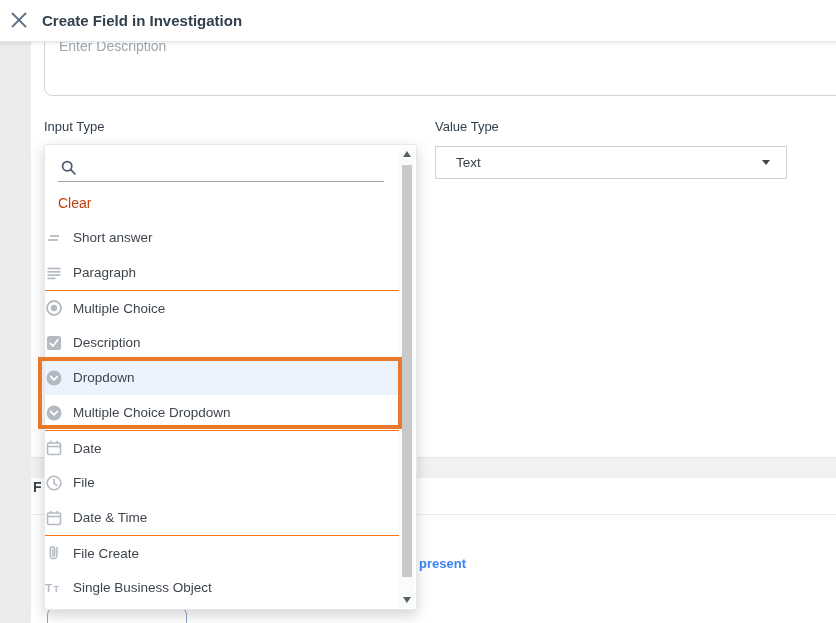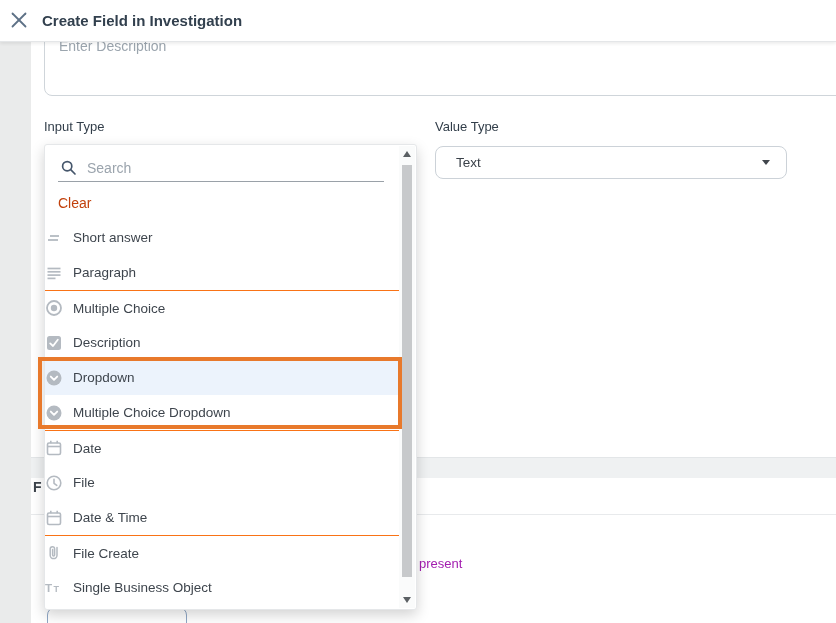--- a/index.html
+++ b/index.html
@@ -24,31 +24,31 @@
   .left-strip{position:absolute;left:0;top:41px;width:31px;bottom:0;background:#eaebeb;z-index:2;}
   .desc-textarea{
     position:absolute;left:44px;top:24px;width:805px;height:72px;box-sizing:border-box;
     border:1px solid #cfd5da;border-radius:8px;padding:13px 14px;resize:none;
     font-family:"Liberation Sans",sans-serif;font-size:14px;color:#3c434a;z-index:3;outline:none;
   }
   .desc-textarea::placeholder{color:#9ba5ae;}
   .field-label{position:absolute;font-size:13px;font-weight:400;color:#323e4a;z-index:3;white-space:nowrap;}
   .value-select{
     position:absolute;left:435px;top:146px;width:352px;height:33px;box-sizing:border-box;
-    border:1px solid #ccd2d8;border-radius:8px;background:#fff;display:flex;align-items:center;
+    border:1px solid #ccd2d8;border-radius:0;background:#fff;display:flex;align-items:center;
     padding-left:20px;font-size:13.5px;color:#3a4149;z-index:3;cursor:pointer;
   }
   .caret-down{
     position:absolute;right:16px;top:13px;width:0;height:0;
     border-left:4.5px solid transparent;border-right:4.5px solid transparent;border-top:5px solid #41464c;
   }
   .section-gap{position:absolute;left:31px;top:457px;right:0;height:20px;background:#eff1f2;border-top:1px solid #e3e6e8;z-index:3;}
   .bg-divider{position:absolute;left:31px;top:514px;right:0;height:1px;background:#e8eaec;z-index:3;}
   .frag-heading{position:absolute;left:33px;top:479px;font-size:14px;font-weight:600;color:#3c434b;z-index:3;white-space:nowrap;}
-  .frag-present{position:absolute;left:419px;top:556px;font-size:13px;color:#a21caf;z-index:3;white-space:nowrap;}
+  .frag-present{position:absolute;left:419px;top:556px;font-size:13px;color:#3b82f6;z-index:3;white-space:nowrap;font-weight:bold;}
   .cutoff-button{
     position:absolute;left:47px;top:607px;width:140px;height:30px;box-sizing:border-box;
     background:#fff;border:1px solid #8fa7c6;border-radius:8px;z-index:4;cursor:pointer;
   }
   
   .dropdown-panel{
     position:absolute;left:44px;top:144px;width:373px;height:466px;box-sizing:border-box;
     background:#fff;border:1px solid #e5e7e9;border-radius:3px;
     box-shadow:0 5px 14px rgba(0,0,0,.18);z-index:20;
   }
@@ -103,21 +103,20 @@
   <div class="frag-present">present</div>
   <button class="cutoff-button"></button>
 
   <div class="dropdown-panel">
     <span class="search-icon-wrap">
       <svg width="18" height="18" viewBox="0 0 18 18">
         <circle cx="7.2" cy="7.2" r="4.6" fill="none" stroke="#45566b" stroke-width="1.7"></circle>
         <line x1="10.7" y1="10.7" x2="15" y2="15" stroke="#45566b" stroke-width="1.7" stroke-linecap="round"></line>
       </svg>
     </span>
-    <input class="panel-search" placeholder="Search" style="">
     <div class="search-underline"></div>
     <button class="clear-link" style="color: #c2410c;">Clear</button>
 
     <div class="option-list">
         <div class="option-row">
           <span class="opt-icon">
             <svg width="18" height="18" viewBox="0 0 18 18">
               <line x1="5" y1="7" x2="14" y2="7" stroke="#b4bac1" stroke-width="1.8"></line>
               <line x1="3" y1="11" x2="13" y2="11" stroke="#b4bac1" stroke-width="1.8"></line>
             </svg>

